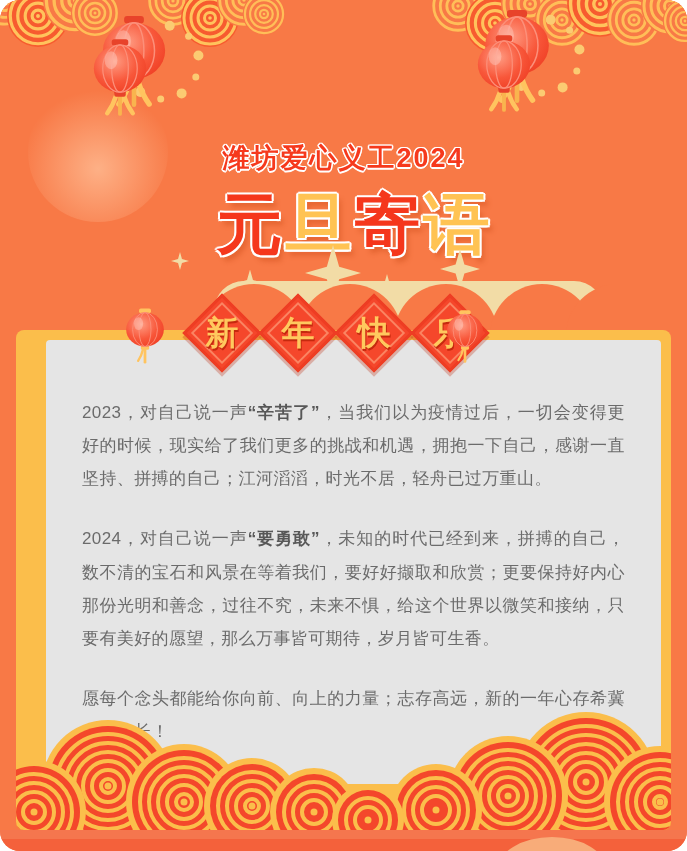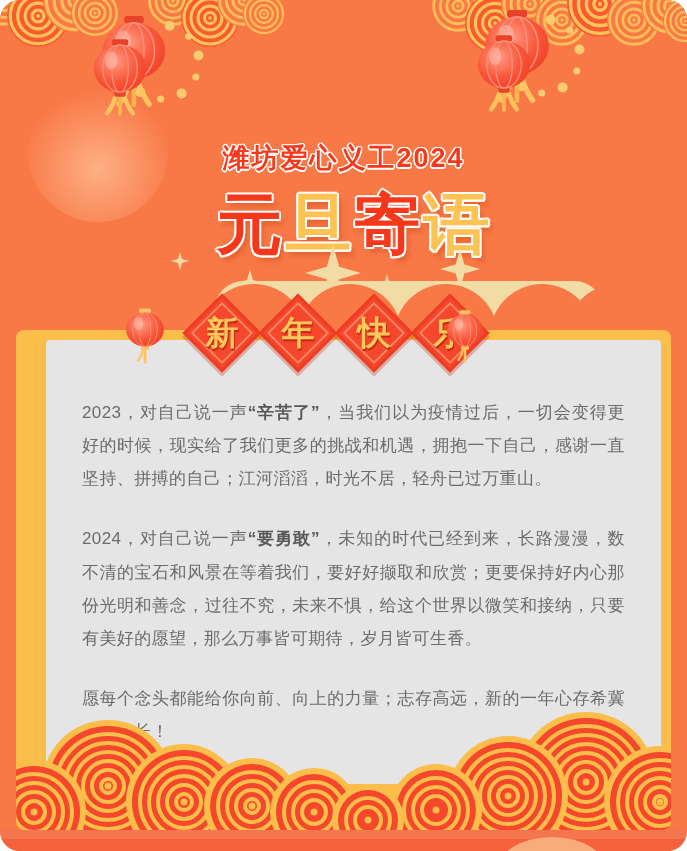--- a/index.html
+++ b/index.html
@@ -163,21 +163,21 @@
     <div class="bump" style="left:88px"></div>
     <div class="bump" style="left:184px"></div>
     <div class="bump" style="left:280px"></div>
     <div class="bump" style="left:356px"></div>
   </div>
 
   <div class="card">
     <div class="card-inner">
       <div class="message">
           <p><span>2023，对自己说一声</span><b>“辛苦了”</b><span>，当我们以为疫情过后，一切会变得更好的时候，现实给了我们更多的挑战和机遇，拥抱一下自己，感谢一直坚持、拼搏的自己；江河滔滔，时光不居，轻舟已过万重山。</span></p>
-          <p><span>2024，对自己说一声</span><b>“要勇敢”</b><span>，未知的时代已经到来，长路漫漫，数不清的宝石和风景在等着我们，要好好撷取和欣赏；更要保持好内心那份光明和善念，过往不究，未来不惧，给这个世界以微笑和接纳，只要有美好的愿望，那么万事皆可期待，岁月皆可生香。</span></p>
+          <p><span>2024，对自己说一声</span><b>“要勇敢”</b><span>，未知的时代已经到来，拼搏的自己，数不清的宝石和风景在等着我们，要好好撷取和欣赏；更要保持好内心那份光明和善念，过往不究，未来不惧，给这个世界以微笑和接纳，只要有美好的愿望，那么万事皆可期待，岁月皆可生香。</span></p>
           <p><span>愿每个念头都能给你向前、向上的力量；志存高远，新的一年心存希冀向阳生长！</span></p>
         </div>
     </div>
     <svg class="waves" width="655" height="130" viewBox="0 0 655 130" aria-hidden="true">
       <g id="wave-layer">
           <rect x="0" y="84" width="655" height="46" fill="#FBBE4B"></rect>
           <circle cx="92" cy="86" r="66" fill="#FBBE4B"></circle>
           <circle cx="92" cy="86" r="60" fill="#F4472B"></circle>
           <circle cx="92" cy="86" r="52" fill="none" stroke="#FBBE4B" stroke-width="4"></circle>
           <circle cx="92" cy="86" r="43" fill="none" stroke="#FBBE4B" stroke-width="4"></circle>

